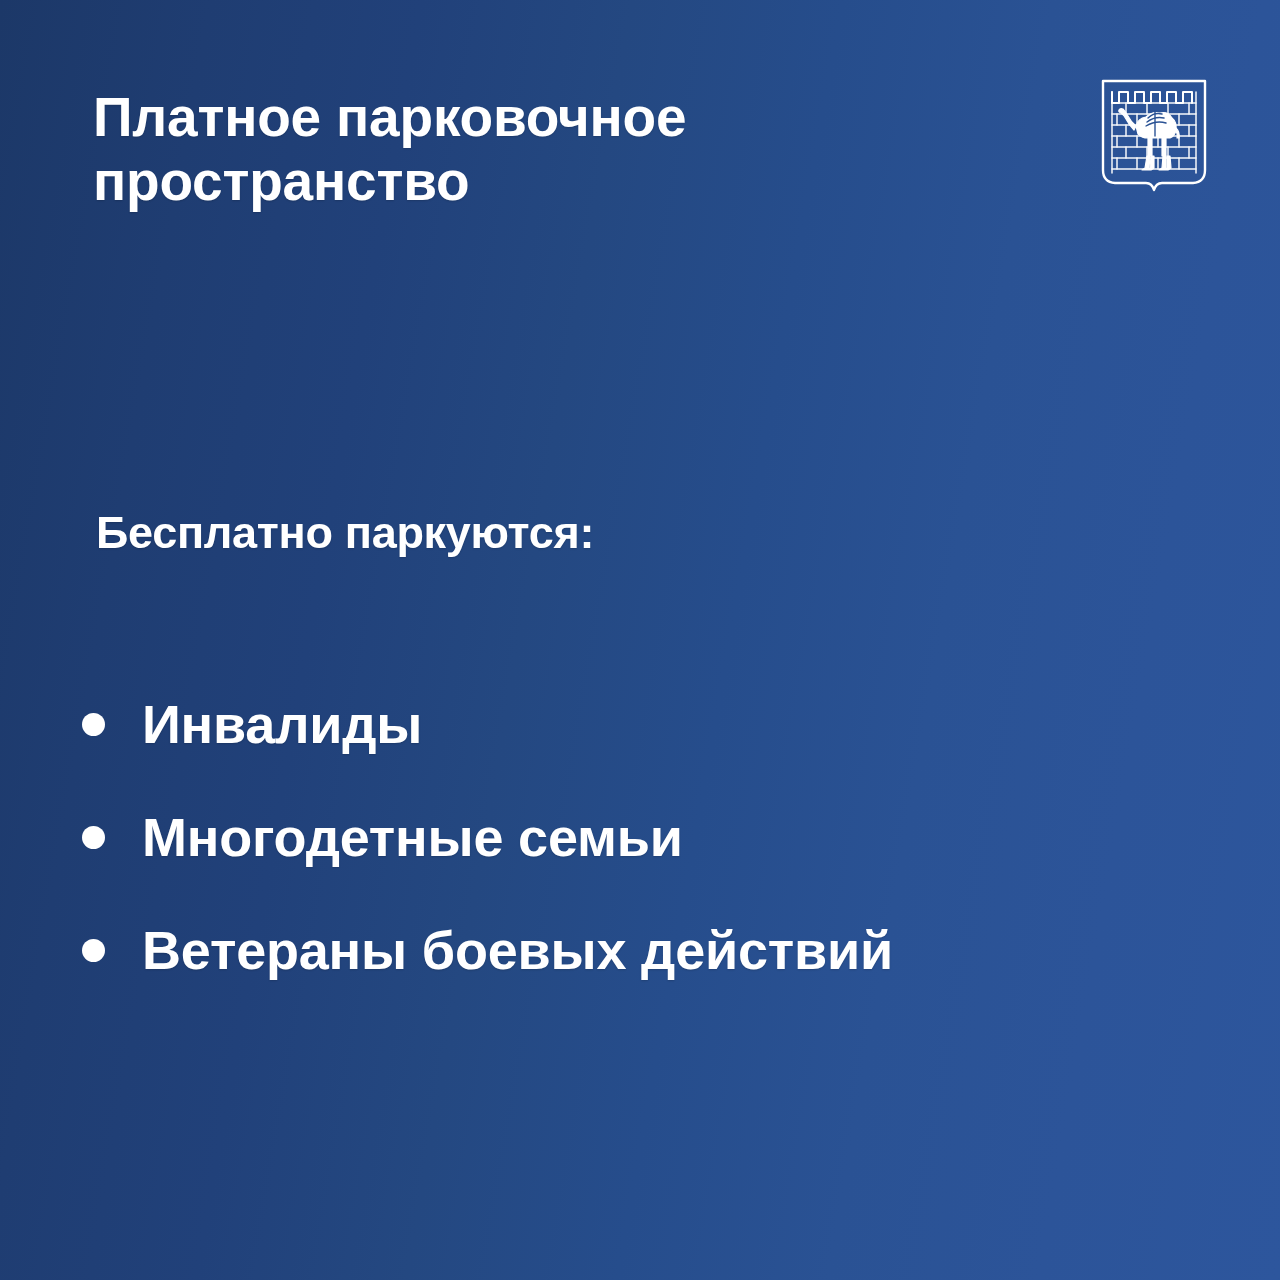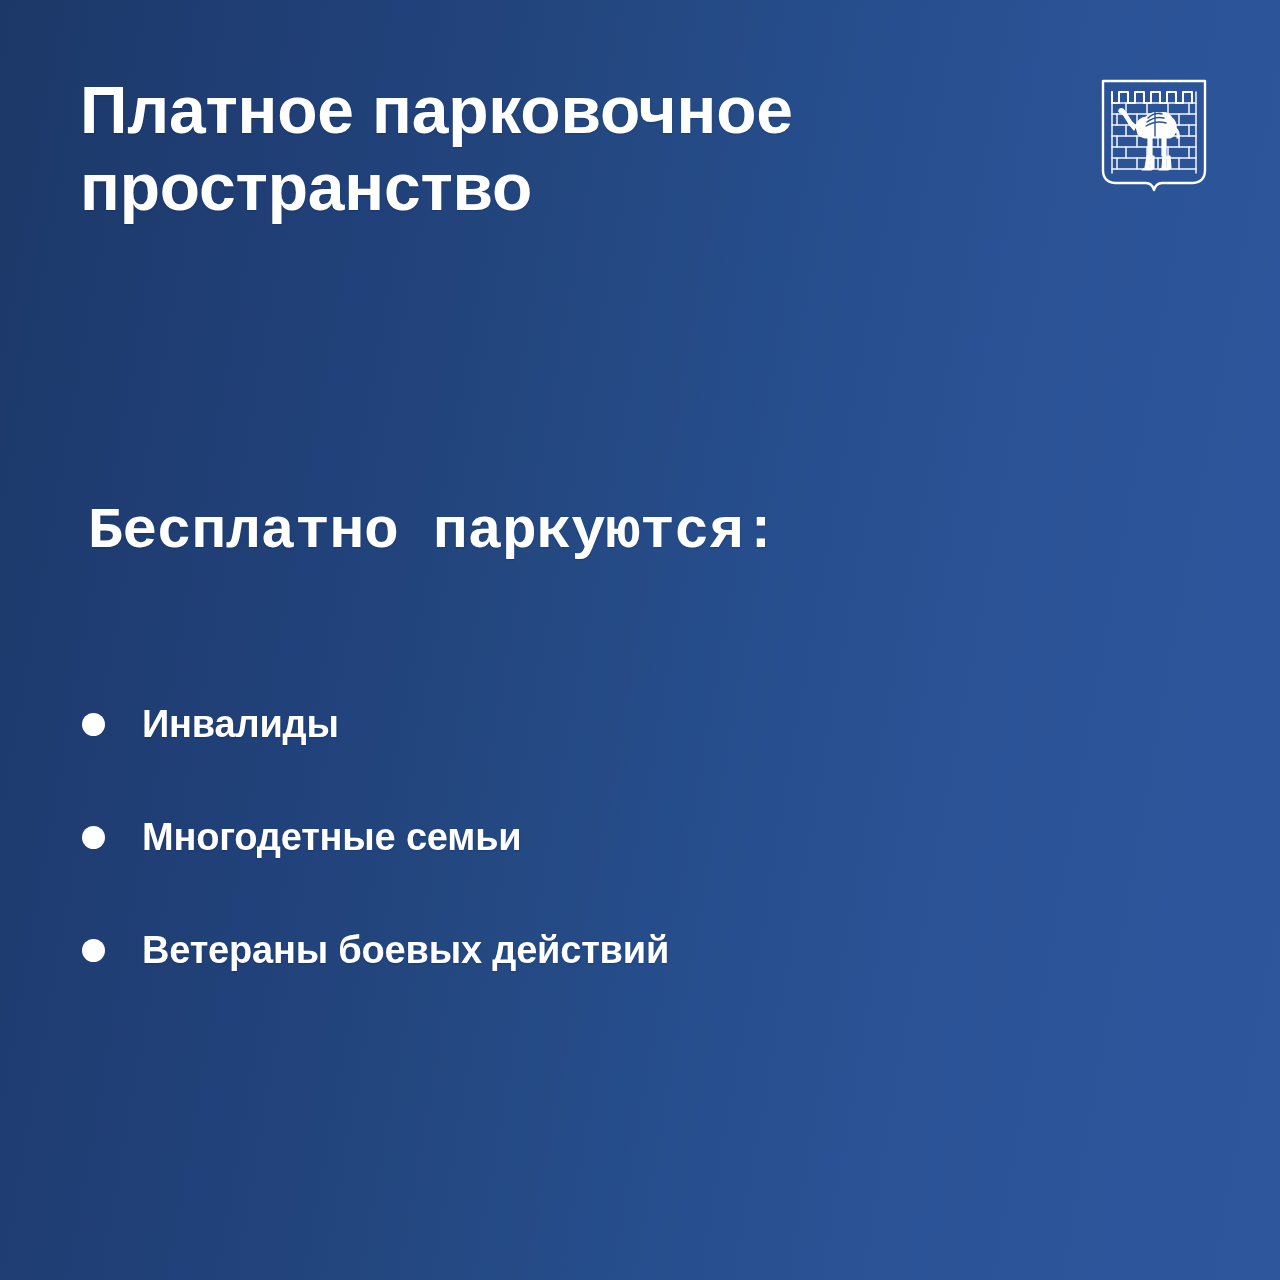--- a/index.html
+++ b/index.html
@@ -28,22 +28,22 @@
   }
 
   
   .header {
     position: absolute;
     left: 80px;
     top: 72px;
     width: 980px;
   }
   .title {
-    margin: 0;
-    font-size: 66px;
+    margin: 13px;
+    font-size: 55px;
     font-weight: bold;
     line-height: 1.17;
     letter-spacing: -0.2px;
     color: #ffffff;
     white-space: pre-line;
     text-shadow: 0 1px 2px rgba(0,0,0,0.16);
   }
 
   
   .emblem {
@@ -53,28 +53,27 @@
     width: 108px;
     height: 128px;
   }
   .emblem svg { display: block; width: 100%; height: 100%; }
 
   
   .section-heading {
     position: absolute;
     left: 80px;
     top: 492px;
-    margin: 8px;
-    font-size: 58px;
+    margin: 16px;
+    font-size: 45px;
     font-weight: bold;
     line-height: 1.1;
     letter-spacing: -0.3px;
     color: #ffffff;
     text-shadow: 0 1px 2px rgba(0,0,0,0.16);
-    font-family: Liberation Mono, monospace;
   }
 
   
   .benefits-list {
     position: absolute;
     left: 80px;
     top: 668px;
     width: 1120px;
     margin: 0;
     padding: 0;
@@ -88,21 +87,21 @@
   .bullet-dot {
     flex: 0 0 auto;
     width: 23px;
     height: 23px;
     border-radius: 50%;
     background: #ffffff;
     margin-right: 37px;
     margin-left: 2px;
   }
   .benefit-label {
-    font-size: 38px;
+    font-size: 54px;
     font-weight: bold;
     line-height: 1.05;
     letter-spacing: -0.2px;
     color: #ffffff;
     white-space: nowrap;
     text-shadow: 0 1px 2px rgba(0,0,0,0.16);
   }
 </style>
 </head>
 <body>

